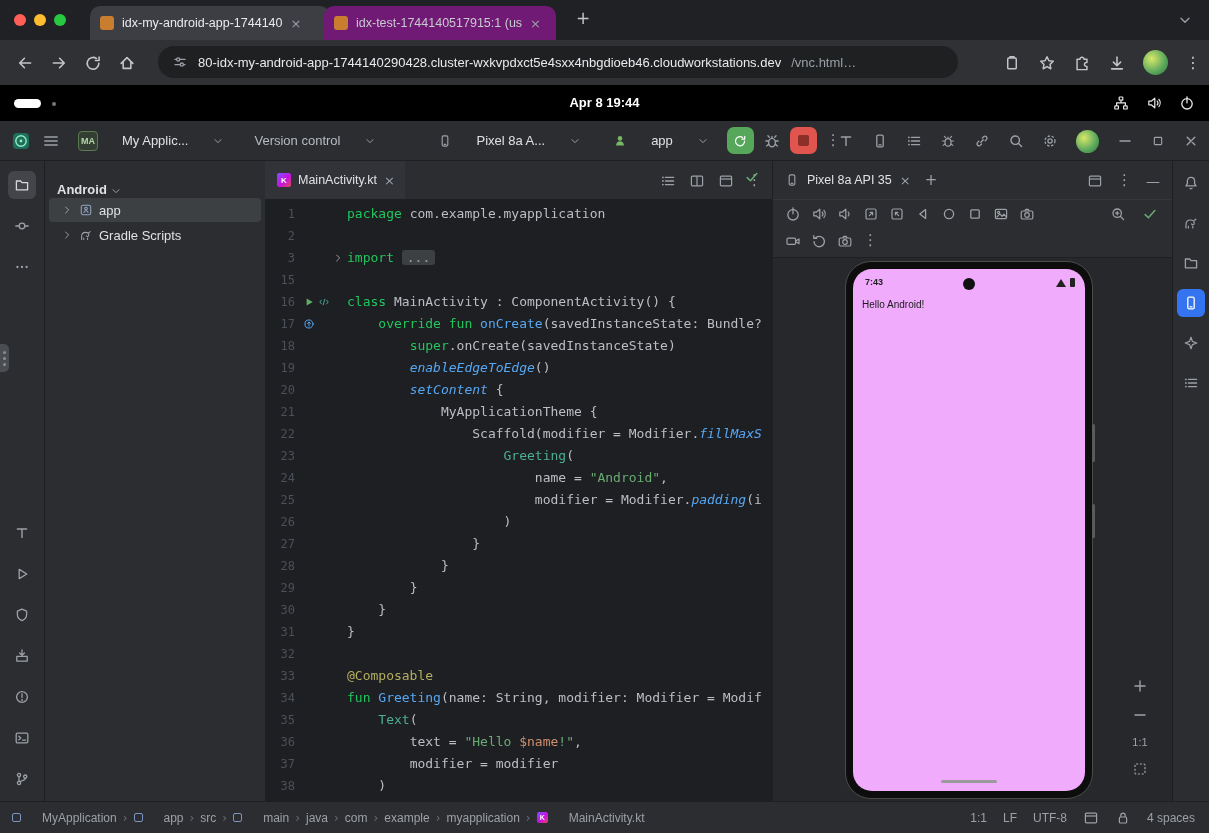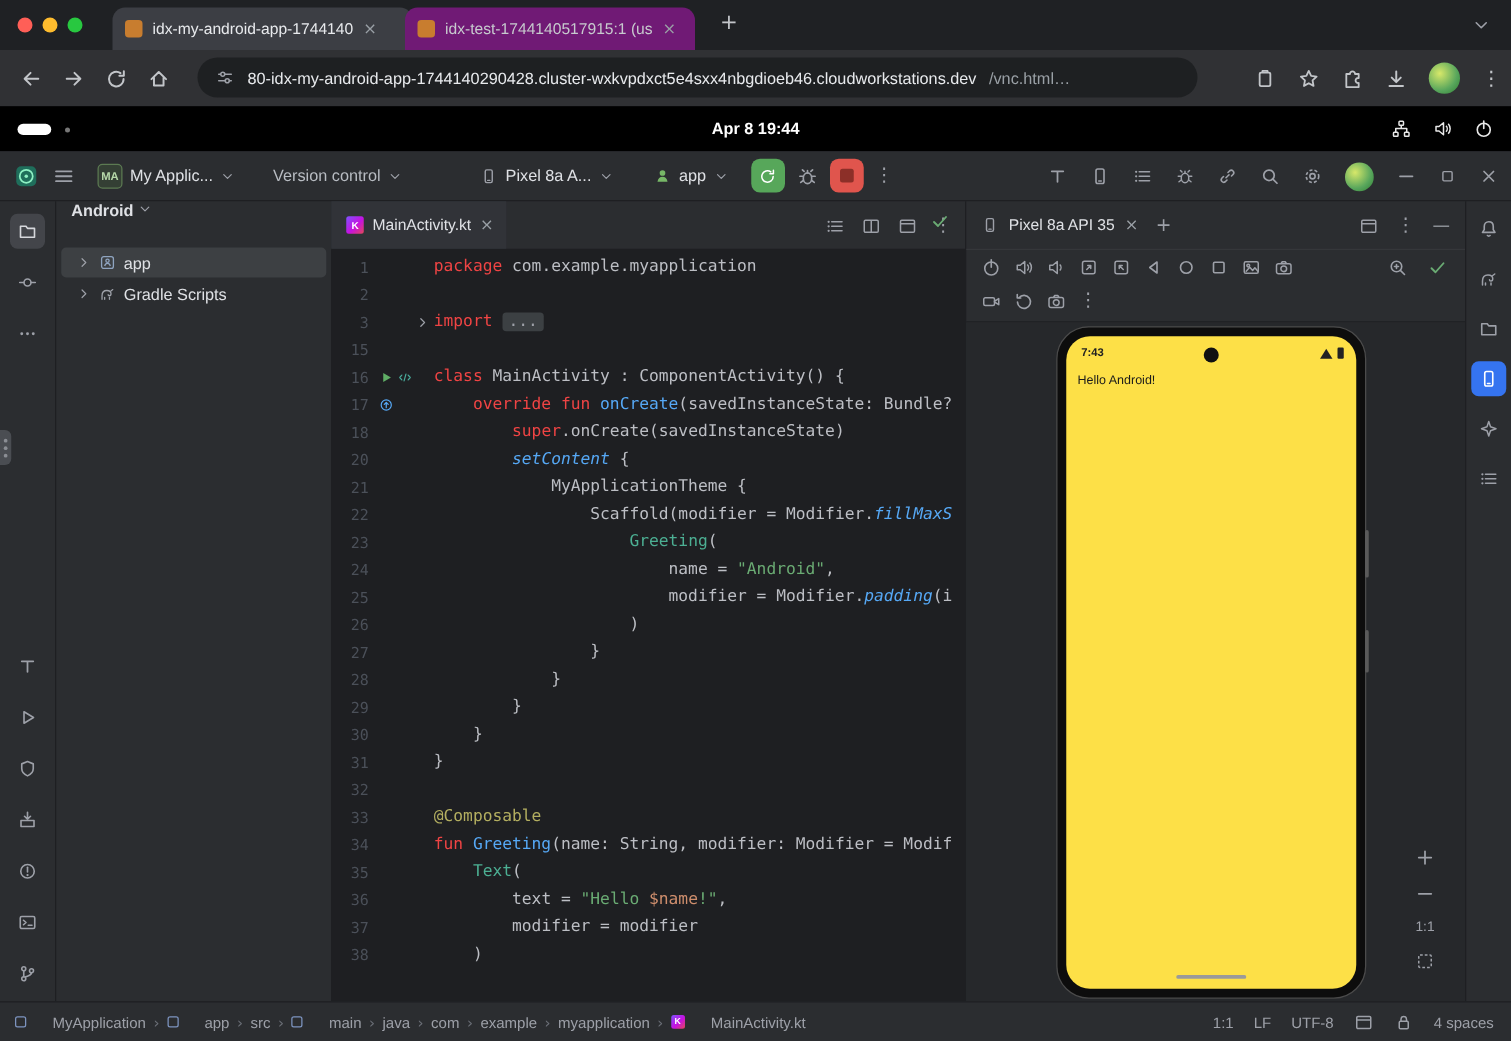--- a/index.html
+++ b/index.html
@@ -35,21 +35,21 @@
   .vnc-pill{position:absolute;left:14px;top:14px;width:27px;height:9px;border-radius:5px;background:#fff}
   .vnc-dot{position:absolute;left:52px;top:17px;width:4px;height:4px;border-radius:50%;background:#777}
   .vnc-clock{position:absolute;left:0;right:0;top:10px;text-align:center;color:#fff;
              font-weight:700;font-size:13px}
   .vnc-right{position:absolute;right:14px;top:0;height:36px;display:flex;align-items:center;gap:17px}
   .vnc-right .ic{color:#e8e8e8}
 
   
   .ide-toolbar{position:absolute;left:0;top:121px;width:1209px;height:40px;background:#2b2d30;
                border-bottom:1px solid #1e1f22;display:flex;align-items:center;padding-left:12px}
-  .widget{display:flex;align-items:center;gap:6px;color:#dfe1e5;font-size:13px;padding:3px 4px;border-radius:6px}
+  .widget{display:flex;align-items:center;gap:24px;color:#dfe1e5;font-size:13px;padding:3px 4px;border-radius:6px}
   .badge{width:20px;height:20px;border-radius:4px;background:#343f34;border:1px solid #5c7a52;
          color:#b5d7a8;font-size:9px;font-weight:700;display:grid;place-items:center}
   .runbtn{width:27px;height:27px;border-radius:7px;background:#57a75a;display:grid;place-items:center}
   .stopbtn{width:27px;height:27px;border-radius:7px;background:#e0554d;position:relative}
   .stopbtn::after{content:"";position:absolute;left:8px;top:8px;width:11px;height:11px;
                   border-radius:2px;background:#8c2f28}
   .t-right{position:absolute;right:10px;top:121px;height:40px;display:flex;align-items:center;gap:18px}
 
   
   .left-stripe{position:absolute;left:0;top:161px;width:45px;height:640px;background:#2b2d30;
@@ -59,59 +59,59 @@
   .sbtn.active-gray{background:#43454a}
   .sbtn.active-blue{background:#3574f0}
   .sbtn.active-blue .ic{color:#fff}
   .spacer{flex:1}
   .handle{position:absolute;left:0;top:344px;width:9px;height:28px;background:#4a4d52;
           border-radius:0 5px 5px 0;display:flex;flex-direction:column;justify-content:center;
           align-items:center;gap:3px}
   .handle i{width:3px;height:3px;border-radius:50%;background:#8b8e94}
 
   .proj-panel{position:absolute;left:45px;top:161px;width:220px;height:640px;background:#2b2d30}
-  .pp-head{height:36px;display:flex;align-items:flex-start;gap:3px;padding:0 12px;color:#dfe1e5;font-weight:600}
+  .pp-head{height:36px;display:flex;align-items:flex-end;gap:3px;padding:0 12px;color:#dfe1e5;font-weight:600}
   .pp-row{height:24px;display:flex;align-items:center;gap:6px;padding-left:12px;margin:1px 4px;
           border-radius:4px;color:#dfe1e5}
   .pp-row.selected{background:#3d4043}
 
   .editor{position:absolute;left:265px;top:161px;width:507px;height:640px;background:#1e1f22}
   .ed-tabbar{height:39px;background:#2b2d30;border-bottom:1px solid #1e1f22;display:flex;align-items:center}
   .ed-tab{height:100%;display:flex;align-items:center;gap:7px;padding:0 10px 0 12px;
           background:#313338;color:#dfe1e5;font-size:12.5px}
   .ed-icons{position:absolute;right:10px;top:0;height:39px;display:flex;align-items:center;gap:13px}
   .kico{width:14px;height:14px;border-radius:2px;display:grid;place-items:center;color:#fff;
         font-size:8px;font-weight:700;
         background:linear-gradient(135deg,#7f52ff 0%,#c711e1 55%,#e44857 100%)}
   .kico.sm{width:11px;height:11px;font-size:7px}
   #code{position:absolute;left:0;top:39px;right:0;bottom:0;padding-top:3px;
         font-family:"DejaVu Sans Mono",monospace;font-size:13px;line-height:22px;overflow:hidden}
   .cline{display:flex;height:22px;white-space:pre}
   .lnum{width:30px;flex:0 0 auto;text-align:right;color:#4b5059;font-size:12px}
   .gut{width:52px;flex:0 0 auto;display:flex;align-items:center;gap:3px;padding-left:8px}
   .gut .pushR{margin-left:auto;margin-right:3px}
   .ltext{flex:1;overflow:hidden}
-  .tk-k{color:#ef4444}.tk-p{color:#bcbec4}.tk-s{color:#6aab73}
+  .tk-k{color:#22c55e}.tk-p{color:#bcbec4}.tk-s{color:#6aab73}
   .tk-i{color:#56a8f5;font-style:italic}.tk-d{color:#56a8f5}
   .tk-t2{color:#4caf93}.tk-a{color:#b3ae60}.tk-tm{color:#cf8e6d}
   .tk-fold{background:#3c4043;border-radius:3px;padding:0 5px;color:#9da0a8}
   .insp-check{position:absolute;right:12px;top:8px;color:#6aab73}
 
   .dev-panel{position:absolute;left:772px;top:161px;width:400px;height:640px;background:#2b2d30;
              border-left:1px solid #1e1f22}
   .dv-tabbar{height:39px;display:flex;align-items:center;gap:8px;padding:0 12px;
              border-bottom:1px solid #35373a;color:#dfe1e5;font-size:12.5px}
   .dv-ticons{position:absolute;right:12px;top:0;height:39px;display:flex;align-items:center;gap:14px}
   .dv-toolbar{position:absolute;left:0;top:39px;width:100%;height:58px;border-bottom:1px solid #1e1f22}
   .dv-r1,.dv-r2{display:flex;align-items:center;gap:10px;padding-left:12px;height:27px}
   .dv-r1-right{position:absolute;right:14px;top:0;height:27px;display:flex;align-items:center;gap:16px}
   .dv-content{position:absolute;left:0;top:97px;right:0;bottom:0;background:#26282b}
   .phone{position:absolute;left:72px;top:3px;width:248px;height:538px;background:#0d0d0d;
          border:1px solid #4b4b4b;border-radius:26px}
-  .screen{position:absolute;left:7px;top:7px;right:7px;bottom:7px;background:#fde047;
+  .screen{position:absolute;left:7px;top:7px;right:7px;bottom:7px;background:#f0abfc;
           border-radius:19px;overflow:hidden;color:#111}
   .ph-clock{position:absolute;left:12px;top:8px;font-size:9px;font-weight:700;color:#222}
   .punch{position:absolute;left:50%;top:9px;width:12px;height:12px;margin-left:-6px;
          border-radius:50%;background:#111}
   .ph-status{position:absolute;right:10px;top:9px;display:flex;align-items:center;gap:4px}
   .wifi{width:0;height:0;border-left:5px solid transparent;border-right:5px solid transparent;
         border-bottom:8px solid #222}
   .batt{width:5px;height:9px;background:#222;border-radius:1px}
   .ph-msg{position:absolute;left:9px;top:30px;font-size:10px;color:#1b1b1b}
   .gesture{position:absolute;left:50%;bottom:8px;width:56px;height:3px;margin-left:-28px;
@@ -756,20 +756,21 @@
       <div class="cline"><span class="lnum">15</span><span class="gut"></span><span class="ltext"></span></div>
       <div class="cline"><span class="lnum">16</span><span class="gut"><svg class="ic ic12" style="color:#5fad65">
             <use href="#sy-playfill"></use>
           </svg><svg class="ic ic12" style="color:#48a999">
             <use href="#sy-codetags"></use>
           </svg></span><span class="ltext"><span class="tk-k">class </span><span class="tk-p">MainActivity : ComponentActivity() {</span></span></div>
       <div class="cline"><span class="lnum">17</span><span class="gut"><svg class="ic ic12" style="color:#56a8f5">
             <use href="#sy-override"></use>
           </svg></span><span class="ltext"><span class="tk-p">    </span><span class="tk-k">override fun </span><span class="tk-d">onCreate</span><span class="tk-p">(savedInstanceState: Bundle?</span></span></div>
       <div class="cline"><span class="lnum">18</span><span class="gut"></span><span class="ltext"><span class="tk-p">        </span><span class="tk-k">super</span><span class="tk-p">.onCreate(savedInstanceState)</span></span></div>
+      <div class="cline"><span class="lnum">19</span><span class="gut"></span><span class="ltext"><span class="tk-p">        </span><span class="tk-i">enableEdgeToEdge</span><span class="tk-p">()</span></span></div>
       <div class="cline"><span class="lnum">20</span><span class="gut"></span><span class="ltext"><span class="tk-p">        </span><span class="tk-i">setContent</span><span class="tk-p"> {</span></span></div>
       <div class="cline"><span class="lnum">21</span><span class="gut"></span><span class="ltext"><span class="tk-p">            </span><span class="tk-p">MyApplicationTheme {</span></span></div>
       <div class="cline"><span class="lnum">22</span><span class="gut"></span><span class="ltext"><span class="tk-p">                </span><span class="tk-p">Scaffold(modifier = Modifier.</span><span class="tk-i">fillMaxS</span></span></div>
       <div class="cline"><span class="lnum">23</span><span class="gut"></span><span class="ltext"><span class="tk-p">                    </span><span class="tk-t2">Greeting</span><span class="tk-p">(</span></span></div>
       <div class="cline"><span class="lnum">24</span><span class="gut"></span><span class="ltext"><span class="tk-p">                        </span><span class="tk-p">name = </span><span class="tk-s">"Android"</span><span class="tk-p">,</span></span></div>
       <div class="cline"><span class="lnum">25</span><span class="gut"></span><span class="ltext"><span class="tk-p">                        </span><span class="tk-p">modifier = Modifier.</span><span class="tk-i">padding</span><span class="tk-p">(i</span></span></div>
       <div class="cline"><span class="lnum">26</span><span class="gut"></span><span class="ltext"><span class="tk-p">                    </span><span class="tk-p">)</span></span></div>
       <div class="cline"><span class="lnum">27</span><span class="gut"></span><span class="ltext"><span class="tk-p">                </span><span class="tk-p">}</span></span></div>
       <div class="cline"><span class="lnum">28</span><span class="gut"></span><span class="ltext"><span class="tk-p">            </span><span class="tk-p">}</span></span></div>
       <div class="cline"><span class="lnum">29</span><span class="gut"></span><span class="ltext"><span class="tk-p">        </span><span class="tk-p">}</span></span></div>

